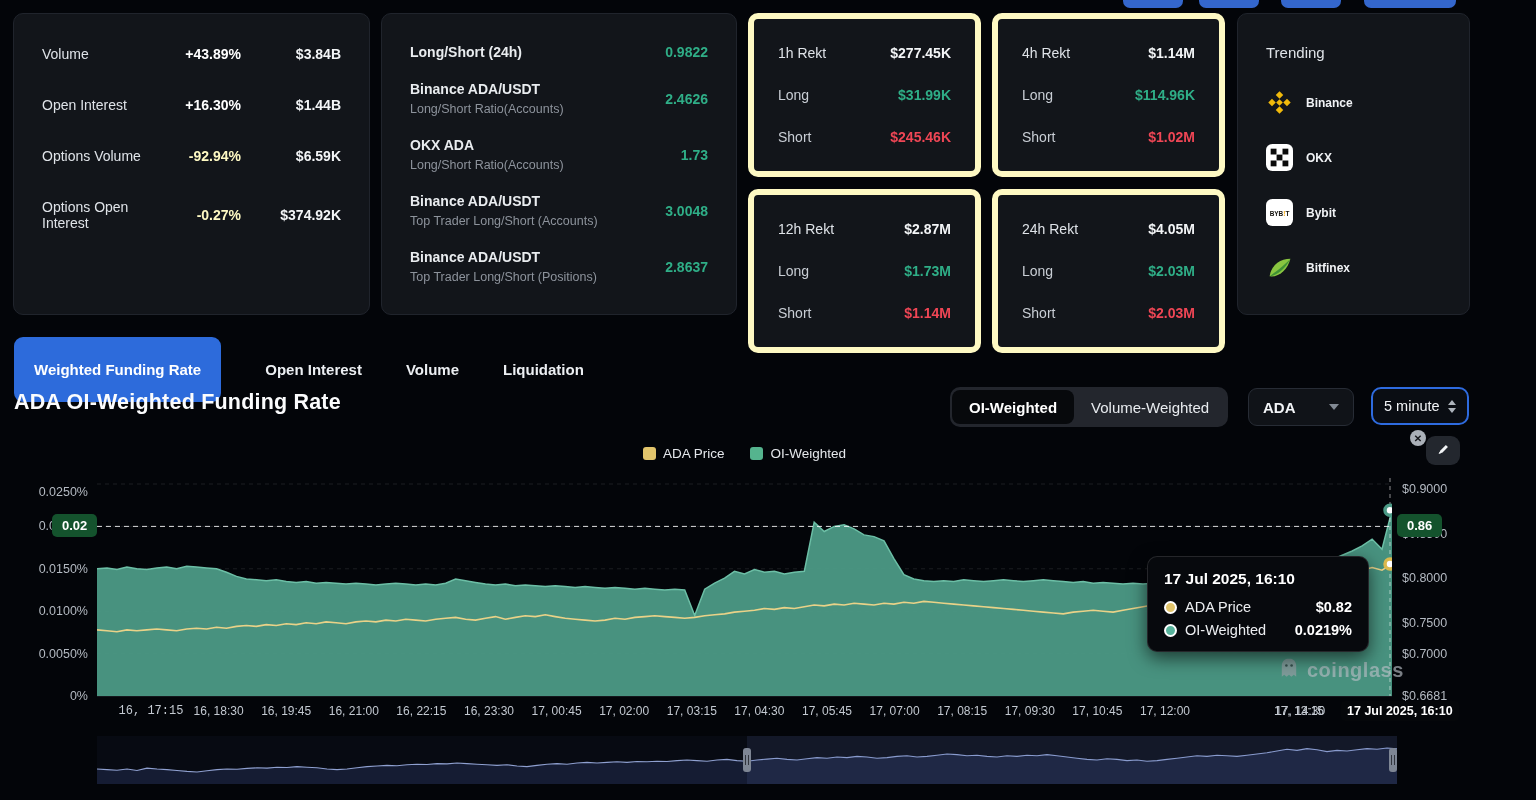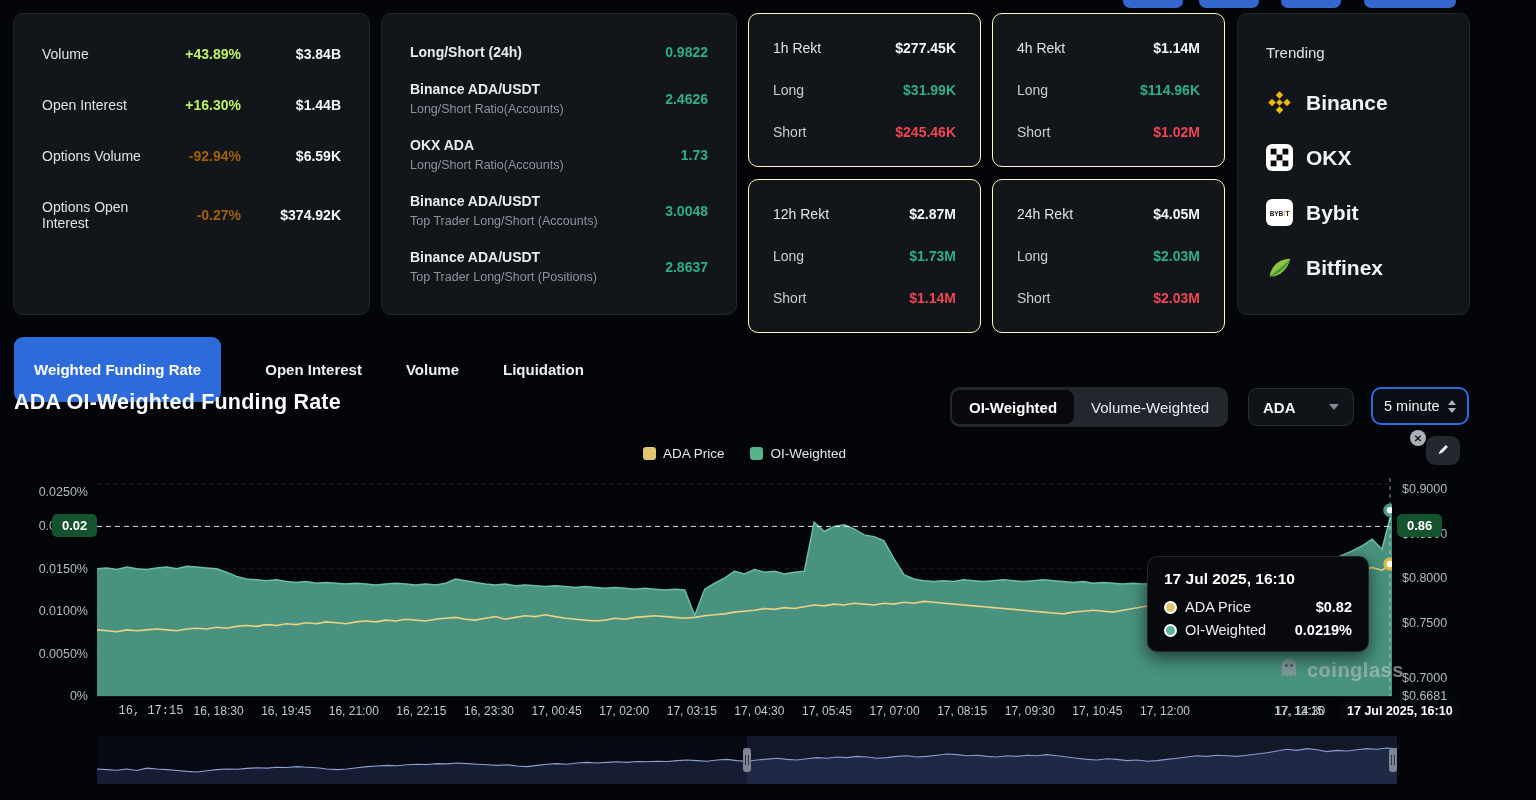--- a/index.html
+++ b/index.html
@@ -6,44 +6,44 @@
   .stage{position:relative;width:1536px;height:800px;background:#030509;overflow:hidden;
          font-family:"Liberation Sans",sans-serif;color:#e6e9ed;}
   .card{position:absolute;background:#12151a;border:1px solid #20242c;border-radius:10px;box-sizing:border-box;}
   
   .top-btn{position:absolute;top:0;height:8px;background:#3467cd;border-radius:0 0 7px 7px;}
   
   .card-overview{left:13px;top:13px;width:357px;height:302px;padding:32px 28px;display:flex;flex-direction:column;gap:35px;}
   .ov-row{display:grid;grid-template-columns:1fr 92px 100px;align-items:center;font-size:14px;}
   .ov-label{color:#dfe3e8;}
   .ov-change{text-align:right;font-weight:bold;}
-  .ov-change.up{color:#bef264;text-align:right;} .ov-change.down{color:#a16207;}
+  .ov-change.up{color:#ffffff;text-align:right;} .ov-change.down{color:#fef9c3;}
   .ov-value{text-align:right;color:#f3f5f7;font-weight:bold;}
   
   .card-ratios{left:381px;top:13px;width:356px;height:302px;padding:30px 28px;display:flex;flex-direction:column;justify-content:space-between;}
   .rt-row{display:flex;align-items:center;justify-content:space-between;}
   .rt-labels{display:flex;flex-direction:column;gap:5px;}
   .rt-title{font-size:14px;font-weight:bold;color:#e9ecef;}
   .rt-sub{font-size:12.5px;color:#8d939c;}
   .rt-value{font-size:14px;font-weight:bold;color:#2fae87;}
   
   .rekt-grid{position:absolute;left:748px;top:13px;width:477px;height:302px;display:grid;
              grid-template-columns:1fr 1fr;grid-template-rows:1fr 1fr;gap:12px 11px;}
-  .rekt-card{position:relative;background:#12151a;border:1px solid #fef9c3;border-radius:10px;
+  .rekt-card{position:relative;background:#12151a;border:6px solid #fef9c3;border-radius:10px;
              padding:26px 24px;display:flex;flex-direction:column;gap:26px;box-sizing:border-box;}
   .rk-row{display:flex;justify-content:space-between;align-items:center;font-size:14px;}
   .rk-label{color:#c9ced5;} .rk-label.main{color:#dfe3e8;}
   .rk-total{font-weight:bold;color:#f3f5f7;}
   .rk-long{font-weight:bold;color:#2fae87;} .rk-short{font-weight:bold;color:#ef4655;}
   
   .card-trending{left:1237px;top:13px;width:233px;height:302px;padding:30px 28px;}
   .trend-title{font-size:15px;color:#dfe3e8;margin-bottom:28px;}
   .trend-item{display:flex;align-items:center;gap:13px;margin-bottom:28px;cursor:pointer;}
   .trend-icon{width:27px;height:27px;border-radius:6px;display:flex;align-items:center;justify-content:center;flex:none;}
-  .trend-name{font-size:21px;font-weight:bold;color:#f0f2f5;}
+  .trend-name{font-size:12px;font-weight:bold;color:#f0f2f5;}
   
   .tabs{position:absolute;left:14px;top:337px;display:flex;align-items:center;gap:44px;}
   .tab{font-size:15px;font-weight:bold;color:#eceff2;cursor:pointer;white-space:nowrap;}
   .tab.active{background:#2d6bdb;color:#fff;border-radius:9px;padding:24px 20px;}
   
   .page-title{position:absolute;left:14px;top:390px;margin:0;font-size:21.5px;font-weight:bold;color:#fbfcfd;letter-spacing:.2px;}
   
   .segmented{position:absolute;left:950px;top:387px;height:40px;background:#23262d;border-radius:10px;
              display:flex;align-items:center;padding:0 2px;box-sizing:border-box;}
   .seg{font-size:15px;color:#e8ebef;padding:0 17px;height:34px;display:flex;align-items:center;border-radius:8px;cursor:pointer;}
@@ -330,21 +330,21 @@
         <div class="ytick left" style="top: 82.8px;">0.0150%</div>
         <div class="ytick left" style="top: 125.2px;">0.0100%</div>
         <div class="ytick left" style="top: 167.6px;">0.0050%</div>
         <div class="ytick left" style="top: 210px;">0%</div>
       </div>
     <div id="yTicksRight">
         <div class="ytick right" style="top: 3px;">$0.9000</div>
         <div class="ytick right" style="top: 47.6px;">$0.8500</div>
         <div class="ytick right" style="top: 92.2px;">$0.8000</div>
         <div class="ytick right" style="top: 136.8px;">$0.7500</div>
-        <div class="ytick right" style="top: 192px;">$0.7000</div>
+        <div class="ytick right" style="top: 168px;">$0.7000</div>
         <div class="ytick right" style="top: 209.855px;">$0.6681</div>
       </div>
     <svg id="mainSvg" style="position:absolute;left:97px;top:0;" width="1295" height="220" viewBox="0 0 1295 220">
         <line x1="0" y1="6" x2="1295" y2="6" stroke="rgba(255,255,255,0.10)" stroke-dasharray="4 4"></line>
         <line x1="0" y1="48.400000000000006" x2="1295" y2="48.400000000000006" stroke="rgba(255,255,255,0.10)" stroke-dasharray="4 4"></line>
         <line x1="0" y1="90.80000000000001" x2="1295" y2="90.80000000000001" stroke="rgba(255,255,255,0.10)" stroke-dasharray="4 4"></line>
         <line x1="0" y1="133.2" x2="1295" y2="133.2" stroke="rgba(255,255,255,0.10)" stroke-dasharray="4 4"></line>
         <line x1="0" y1="175.6" x2="1295" y2="175.6" stroke="rgba(255,255,255,0.10)" stroke-dasharray="4 4"></line>
         <line x1="0" y1="218" x2="1295" y2="218" stroke="#262b31"></line>
         <path d="M0,90.8 L10.0,90.0 L19.9,91.6 L29.9,89.1 L39.8,90.8 L49.8,91.6 L59.8,90.0 L69.7,89.1 L79.7,90.8 L89.7,88.3 L99.6,89.1 L109.6,90.0 L119.5,90.8 L129.5,94.2 L139.5,98.4 L149.4,101.0 L159.4,101.8 L169.3,102.7 L179.3,101.8 L189.3,103.5 L199.2,104.4 L209.2,103.5 L219.2,105.2 L229.1,104.4 L239.1,105.2 L249.0,106.1 L259.0,105.2 L269.0,106.1 L278.9,106.9 L288.9,106.1 L298.8,105.2 L308.8,106.1 L318.8,106.9 L328.7,106.1 L338.7,106.9 L348.7,105.2 L358.6,101.0 L368.6,102.7 L378.5,104.4 L388.5,106.1 L398.5,106.9 L408.4,106.1 L418.4,107.8 L428.3,106.9 L438.3,107.8 L448.3,108.6 L458.2,107.8 L468.2,108.6 L478.2,109.5 L488.1,108.6 L498.1,109.5 L508.0,110.3 L518.0,109.5 L528.0,110.3 L537.9,111.2 L547.9,110.3 L557.8,111.2 L567.8,112.0 L577.8,111.2 L587.7,112.0 L597.7,137.4 L607.7,111.2 L617.6,105.2 L627.6,100.1 L637.5,93.3 L647.5,95.9 L657.5,91.6 L667.4,94.2 L677.4,93.3 L687.3,95.9 L697.3,94.2 L707.3,93.3 L717.2,44.2 L727.2,53.5 L737.2,48.4 L747.1,46.7 L757.1,50.9 L767.0,56.9 L777.0,58.6 L787.0,62.8 L796.9,80.6 L806.9,96.7 L816.8,101.0 L826.8,102.7 L836.8,103.5 L846.7,102.7 L856.7,103.5 L866.7,101.8 L876.6,102.7 L886.6,103.5 L896.5,102.7 L906.5,101.8 L916.5,102.7 L926.4,103.5 L936.4,102.7 L946.3,101.8 L956.3,102.7 L966.3,103.5 L976.2,104.4 L986.2,103.5 L996.2,105.2 L1006.1,104.4 L1016.1,105.2 L1026.0,106.1 L1036.0,105.2 L1046.0,106.1 L1055.9,105.2 L1065.9,106.1 L1075.8,105.2 L1085.8,104.4 L1095.8,105.2 L1105.7,104.4 L1115.7,103.5 L1125.7,102.7 L1135.6,101.8 L1145.6,101.0 L1155.5,100.1 L1165.5,98.4 L1175.5,96.7 L1185.4,95.0 L1195.4,93.3 L1205.3,90.8 L1215.3,88.3 L1225.3,84.9 L1235.2,81.5 L1245.2,77.2 L1255.2,73.0 L1265.1,67.9 L1275.1,61.1 L1285.0,71.3 L1295.0,32.3 L1295,218 L0,218 Z" fill="#4c9a86" fill-opacity="0.95"></path>

